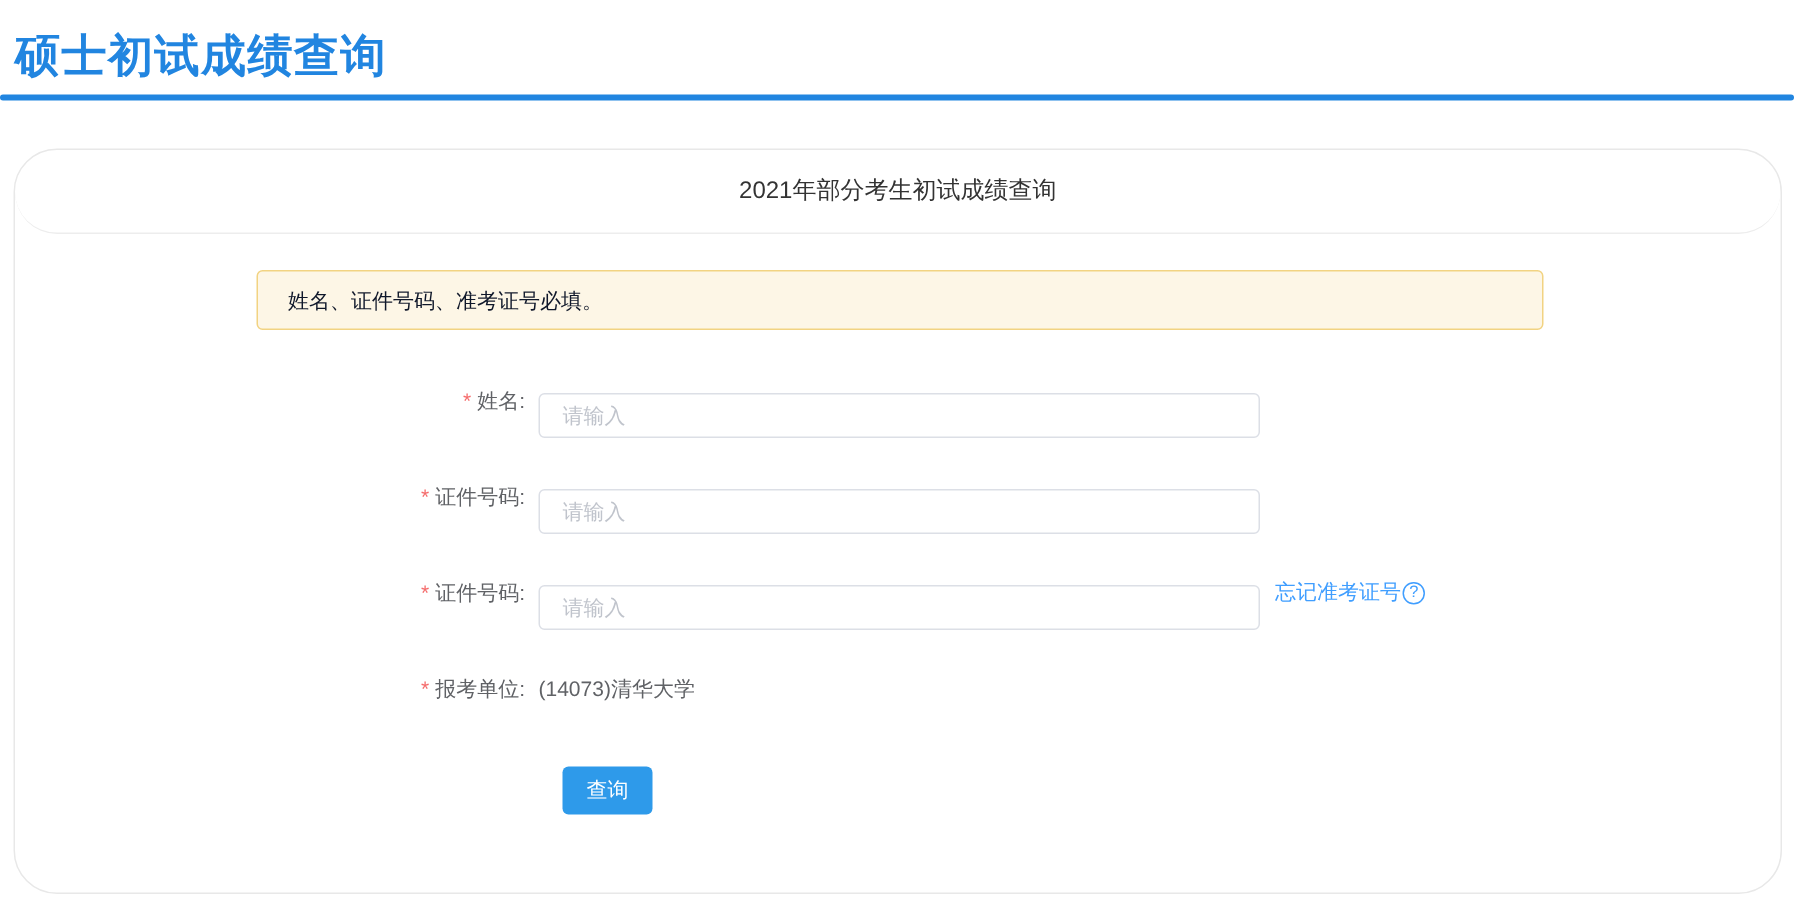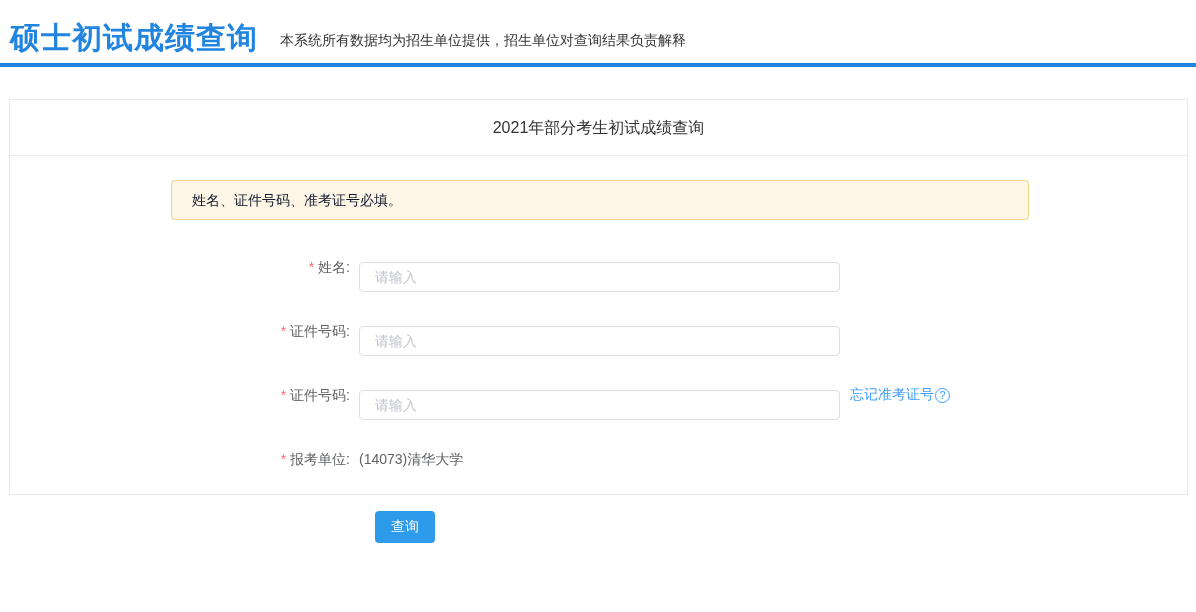--- a/index.html
+++ b/index.html
@@ -1,15 +1,15 @@
 <!DOCTYPE html>
 <html><head>
 <meta charset="utf-8">
 <style>
-  * { margin: 0; padding: 0; box-sizing: border-box; }
+  * { margin: 0; padding: 0; box-sizing: border-box; border-radius: 29px; }
   html, body {
     width: 1196px; height: 612px;
     background: #ffffff;
     font-family: "Liberation Sans", "DejaVu Sans", sans-serif;
     overflow: hidden;
   }
   
   .site-header {
     height: 63px;
     display: flex;
@@ -32,21 +32,21 @@
   .header-rule {
     height: 4px;
     background: #2185e0;
     border: none;
   }
   
   .card {
     margin: 32px 8px 0 9px;
     border: 1px solid #e8e8e8;
     background: #ffffff;
-    height: 396px;
+    height: 497px;
   }
   .card-header {
     height: 56px;
     line-height: 56px;
     text-align: center;
     font-size: 16px;
     color: #333333;
     border-bottom: 1px solid #ededed;
   }
   .card-body { padding-top: 24px; }
@@ -146,21 +146,20 @@
     border-radius: 4px;
     cursor: pointer;
     font-family: "Liberation Sans", "DejaVu Sans", sans-serif;
   }
 </style>
 </head>
 <body>
 
 <div class="site-header">
   <div class="site-title">硕士初试成绩查询</div>
-  <div class="site-subtitle">本系统所有数据均为招生单位提供，招生单位对查询结果负责解释</div>
 </div>
 <hr class="header-rule">
 
 <div class="card">
   <div class="card-header">2021年部分考生初试成绩查询</div>
   <div class="card-body">
 
     <div class="alert">姓名、证件号码、准考证号必填。</div>
 
     <div class="form">

